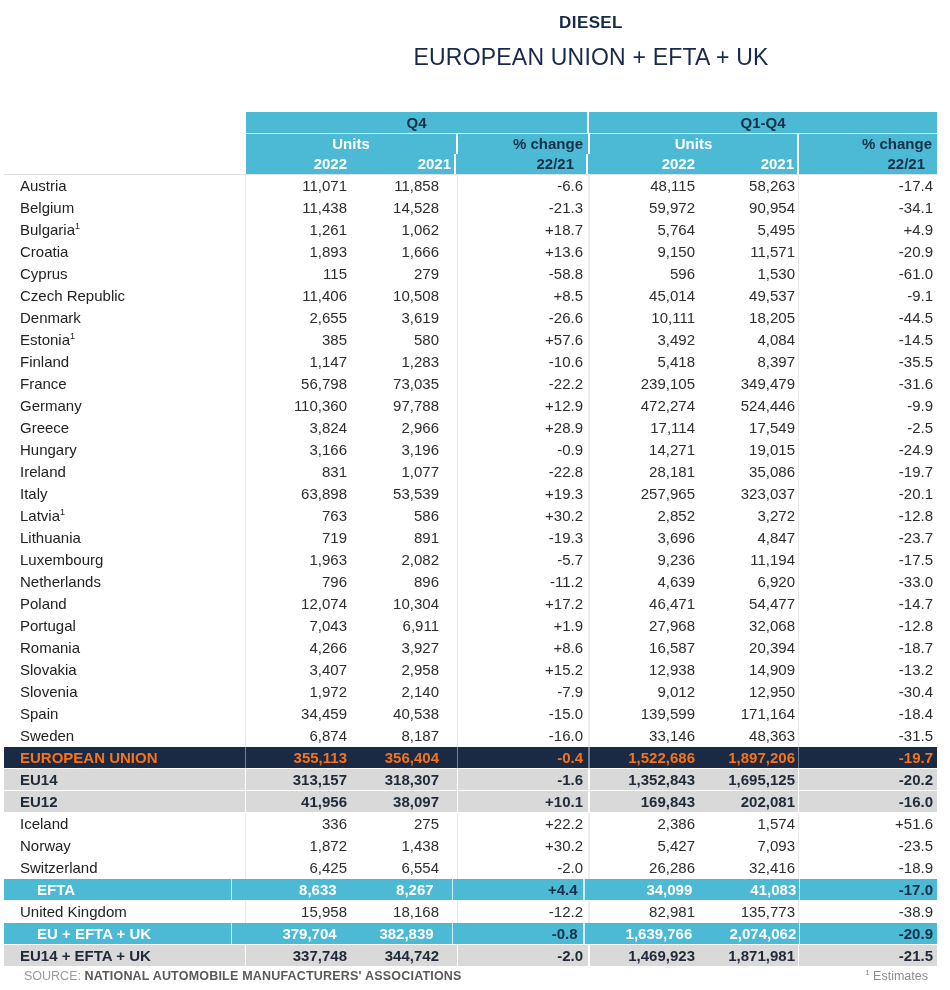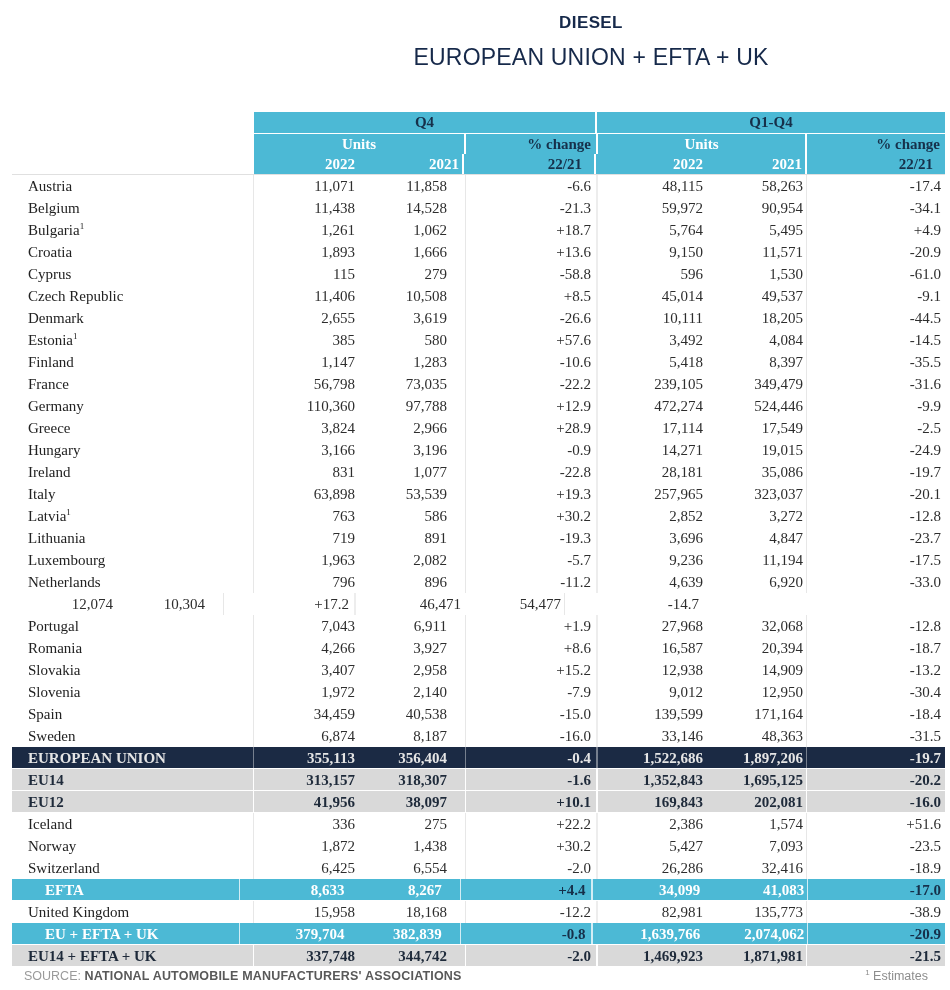--- a/index.html
+++ b/index.html
@@ -8,21 +8,21 @@
     background:#ffffff;
     font-family:"Liberation Sans","DejaVu Sans",sans-serif;
     -webkit-font-smoothing:antialiased;
   }
   
   .titles{position:absolute;top:13px;left:232px;width:718px;text-align:center;color:#16294a;}
   .title{font-size:17px;font-weight:bold;letter-spacing:.4px;margin:0 0 11px 0;}
   .subtitle{font-size:23px;font-weight:normal;letter-spacing:.2px;margin:0;}
 
   
-  .table{position:absolute;left:12px;top:112px;width:933px;font-size:15px;font-family:Liberation Serif, serif;}
+  .table{position:absolute;left:4px;top:112px;width:933px;font-size:15px;}
   .hrow{display:flex;}
   .hcell{background:#4cb9d5;box-sizing:border-box;}
   .spacer{width:242px;background:#fff;}
   
   .band1{height:21px;line-height:21px;margin-bottom:1px;}
   .grp{color:#16304a;font-weight:bold;text-align:center;}
   .grp1{width:341px;margin-right:2px;}
   .grp2{width:348px;}
   
   .band2{height:20px;line-height:20px;}
@@ -50,21 +50,21 @@
   .c1{width:105px;padding-right:4px;}
   .c2{width:107px;padding-right:18px;border-right:1px solid #e7e7e7;}
   .c3{width:132px;padding-right:5px;border-right:2px solid #ededed;}
   .c4{width:109px;padding-right:4px;}
   .c5{width:100px;padding-right:3px;border-right:1px solid #e7e7e7;}
   .c6{width:138px;padding-right:4px;}
   sup{font-size:9px;line-height:0;}
 
   
   .row.navy{background:#1b2a44;border-bottom:1px solid #ffffff;}
-  .row.navy .cell{color:#e5e5e5;font-weight:bold;border-color:rgba(255,255,255,.4);}
+  .row.navy .cell{color:#f97316;font-weight:bold;border-color:rgba(255,255,255,.4);}
   .row.gray{background:#d9d9d9;border-bottom:1px solid #ffffff;}
   .row.gray .cell{color:#1e2a3a;font-weight:bold;border-color:#ffffff;}
   .row.cyan{background:#4cb9d5;border-bottom:1px solid #ffffff;}
   .row.cyan .cell{color:#ffffff;font-weight:bold;border-color:rgba(255,255,255,.75);margin-left:17px;}
   .row.cyan .c3,.row.cyan .c6{color:#16304a;}
 
   
   .footer{position:absolute;top:969px;left:24px;width:916px;display:flex;
           justify-content:space-between;font-size:12.5px;color:#9a9a9a;}
   .src-label{color:#9a9a9a;}
@@ -272,20 +272,21 @@
       <div class="row plain">
         <div class="cell country">Netherlands</div>
         <div class="cell num c1">796</div>
         <div class="cell num c2">896</div>
         <div class="cell num c3">-11.2</div>
         <div class="cell num c4">4,639</div>
         <div class="cell num c5">6,920</div>
         <div class="cell num c6">-33.0</div>
       </div>
       <div class="row plain">
+        <div class="cell country">Poland</div>
         <div class="cell num c1">12,074</div>
         <div class="cell num c2">10,304</div>
         <div class="cell num c3">+17.2</div>
         <div class="cell num c4">46,471</div>
         <div class="cell num c5">54,477</div>
         <div class="cell num c6">-14.7</div>
       </div>
       <div class="row plain">
         <div class="cell country">Portugal</div>
         <div class="cell num c1">7,043</div>

